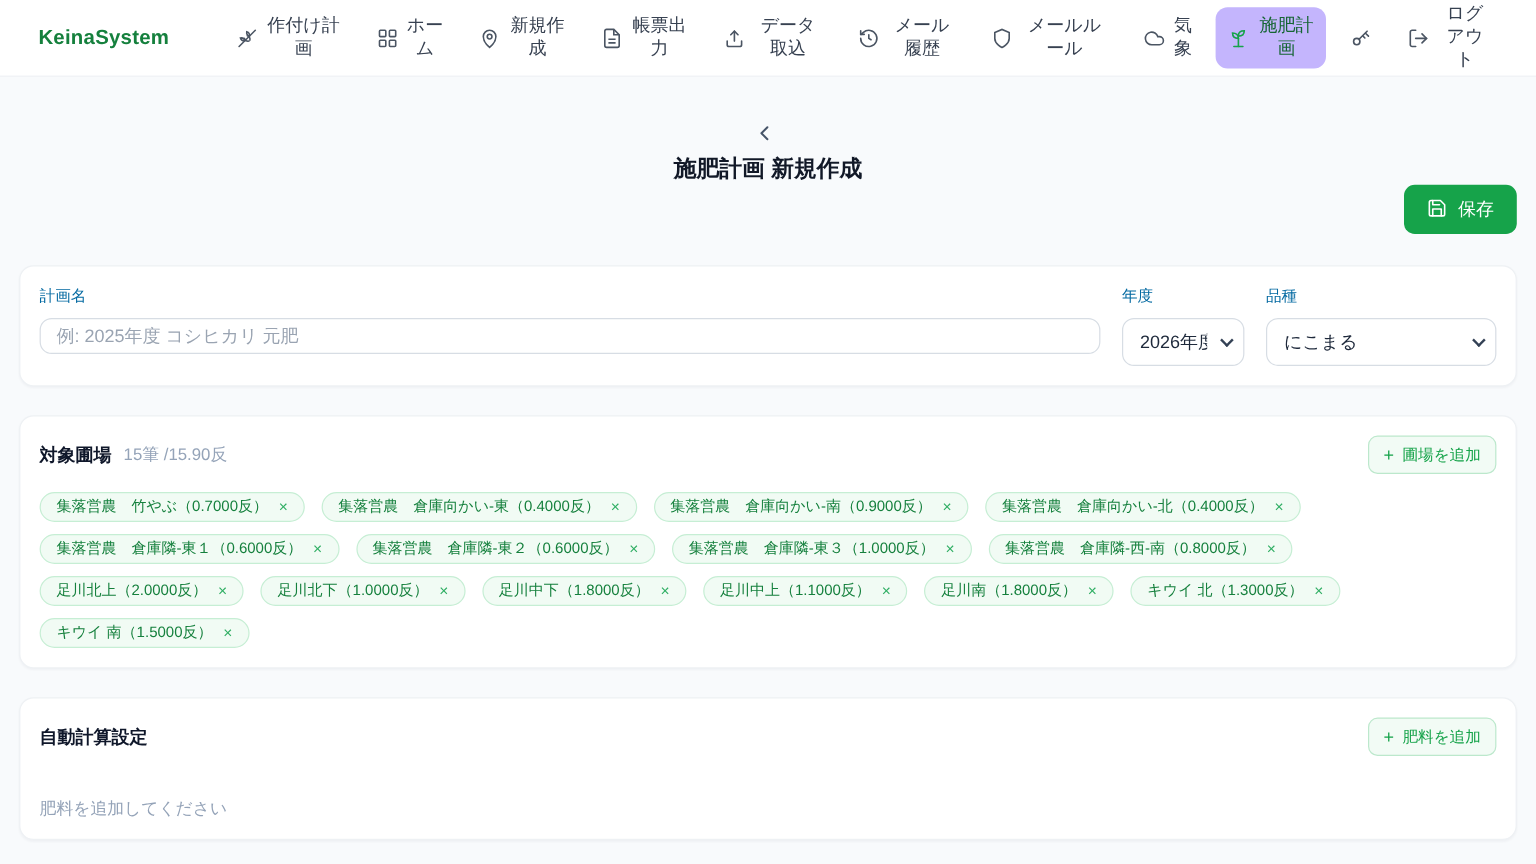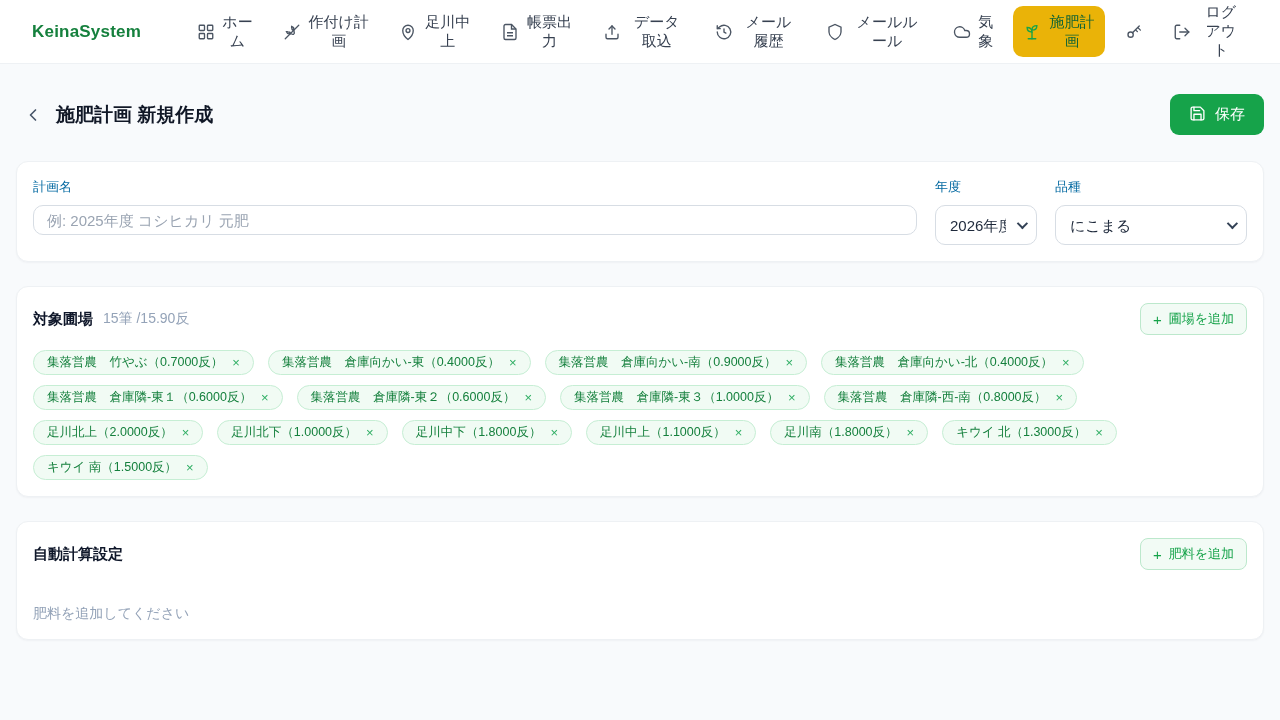--- a/index.html
+++ b/index.html
@@ -15,27 +15,27 @@
     height:64px; background:#ffffff; border-bottom:1px solid #eef1f4;
     display:flex; align-items:center; padding:0 26px 0 32px;
   }
   .brand { font-size:17px; font-weight:700; color:#15803d; letter-spacing:.2px; margin-right:46px; white-space:nowrap; cursor:pointer; }
   .nav { flex:1; display:flex; align-items:center; justify-content:space-between; }
   .nav-item {
     display:flex; align-items:center; gap:7px; padding:7px 10px; border-radius:10px;
     color:#374151; font-size:15px; line-height:1.25; cursor:pointer;
   }
   .nav-item .nav-icon { display:flex; align-items:center; color:#4b5563; }
-  .nav-item.active { background:#eab308; color:#166534; }
+  .nav-item.active { background:#c4b5fd; color:#166534; }
   .nav-item.active .nav-icon { color:#16a34a; }
   .nav-label { text-align:center; word-break:break-all; }
   .nl-1{width:31px}.nl-2{width:62px}.nl-3{width:47px}.nl-4{width:47px}.nl-5{width:58px}
   .nl-6{width:56px}.nl-7{width:72px}.nl-8{width:16px}.nl-9{width:47px}.nl-11{width:46px}
   
-  .titlebar { display:flex; align-items:center; margin:30px 16px 26px 16px; }
+  .titlebar { display:flex; align-items:center; margin:30px 16px 26px 16px;flex-direction:column; }
   .back-btn { width:34px; height:34px; display:flex; align-items:center; justify-content:center;
     border-radius:8px; cursor:pointer; color:#475569; margin-right:6px; }
   .page-title { font-size:19px; font-weight:700; color:#111827; }
   .save-btn {
     margin-left:auto; display:flex; gap:9px;
     background:#16a34a; color:#fff; border:none; border-radius:9px;
     padding:11px 19px; font-size:15px; font-family:inherit; cursor:pointer;
   }
   
   .card {
@@ -87,51 +87,51 @@
 </style>
 </head>
 <body>
 
 <div class="header">
   <div class="brand">KeinaSystem</div>
   <div class="nav">
 
     <div class="nav-item">
       <span class="nav-icon">
-        <svg width="18" height="18" viewBox="0 0 24 24" fill="none" stroke="currentColor" stroke-width="1.8">
-            <rect x="3" y="3" width="7" height="7" rx="1"></rect>
-            <rect x="14" y="3" width="7" height="7" rx="1"></rect>
-            <rect x="3" y="14" width="7" height="7" rx="1"></rect>
-            <rect x="14" y="14" width="7" height="7" rx="1"></rect>
-          </svg>
-      </span>
-      <span class="nav-label nl-1">ホーム</span>
-    </div>
-
-    <div class="nav-item">
-      <span class="nav-icon">
         <svg width="18" height="18" viewBox="0 0 24 24" fill="none" stroke="currentColor" stroke-width="1.7" stroke-linecap="round">
             <path d="M3 21 21 3"></path>
             <path d="M9.5 14.5c-2.5.4-4.3-.6-5-3 2.5-.4 4.3.6 5 3z"></path>
             <path d="M14.5 9.5c.4-2.5-.6-4.3-3-5-.4 2.5.6 4.3 3 5z"></path>
             <path d="M14 15c-2.5.4-4.3-.6-5-3"></path>
             <path d="M15 14c.4-2.5-.6-4.3-3-5"></path>
           </svg>
       </span>
       <span class="nav-label nl-2">作付け計画</span>
     </div>
 
     <div class="nav-item">
       <span class="nav-icon">
         <svg width="18" height="18" viewBox="0 0 24 24" fill="none" stroke="currentColor" stroke-width="1.8">
+            <rect x="3" y="3" width="7" height="7" rx="1"></rect>
+            <rect x="14" y="3" width="7" height="7" rx="1"></rect>
+            <rect x="3" y="14" width="7" height="7" rx="1"></rect>
+            <rect x="14" y="14" width="7" height="7" rx="1"></rect>
+          </svg>
+      </span>
+      <span class="nav-label nl-1">ホーム</span>
+    </div>
+
+    <div class="nav-item">
+      <span class="nav-icon">
+        <svg width="18" height="18" viewBox="0 0 24 24" fill="none" stroke="currentColor" stroke-width="1.8">
             <path d="M12 22s-7-5.3-7-12a7 7 0 0 1 14 0c0 6.7-7 12-7 12z"></path>
             <circle cx="12" cy="10" r="2.6"></circle>
           </svg>
       </span>
-      <span class="nav-label nl-3">足川中上</span>
+      <span class="nav-label nl-3">新規作成</span>
     </div>
 
     <div class="nav-item">
       <span class="nav-icon">
         <svg width="18" height="18" viewBox="0 0 24 24" fill="none" stroke="currentColor" stroke-width="1.8">
             <path d="M14 2H6a2 2 0 0 0-2 2v16a2 2 0 0 0 2 2h12a2 2 0 0 0 2-2V8z"></path>
             <path d="M14 2v6h6"></path>
             <path d="M8 13h8M8 17h8"></path>
           </svg>
       </span>

